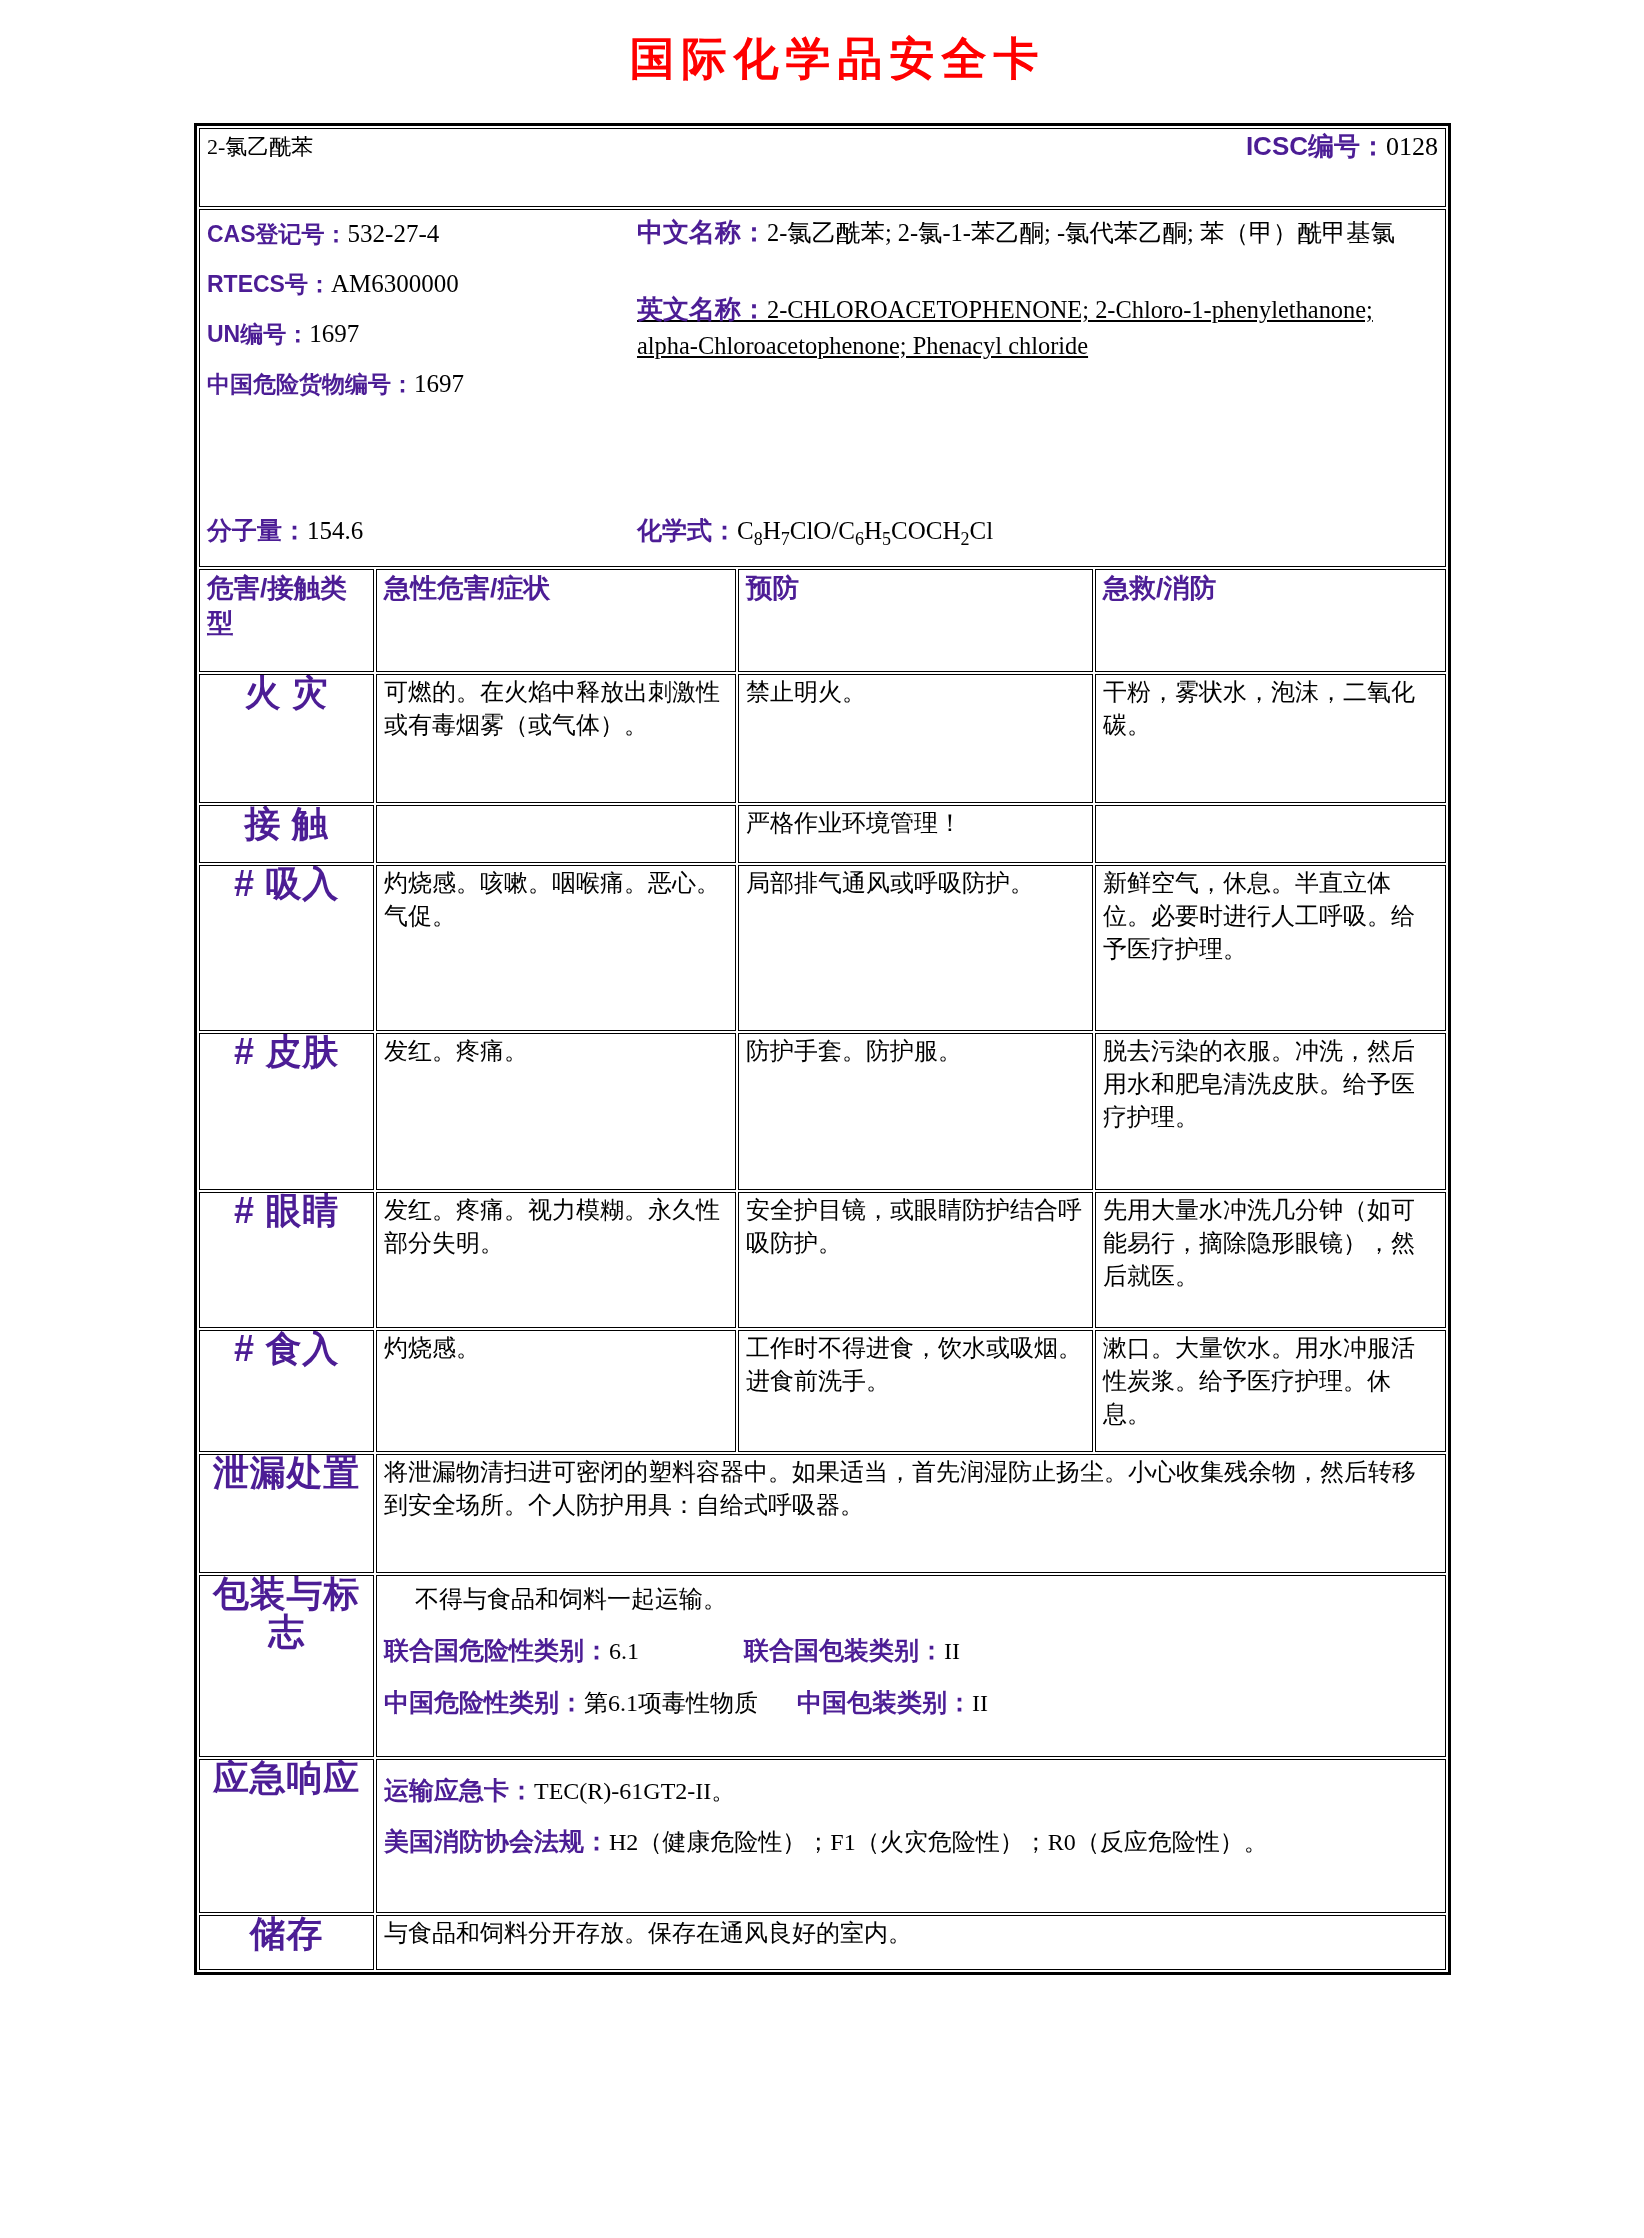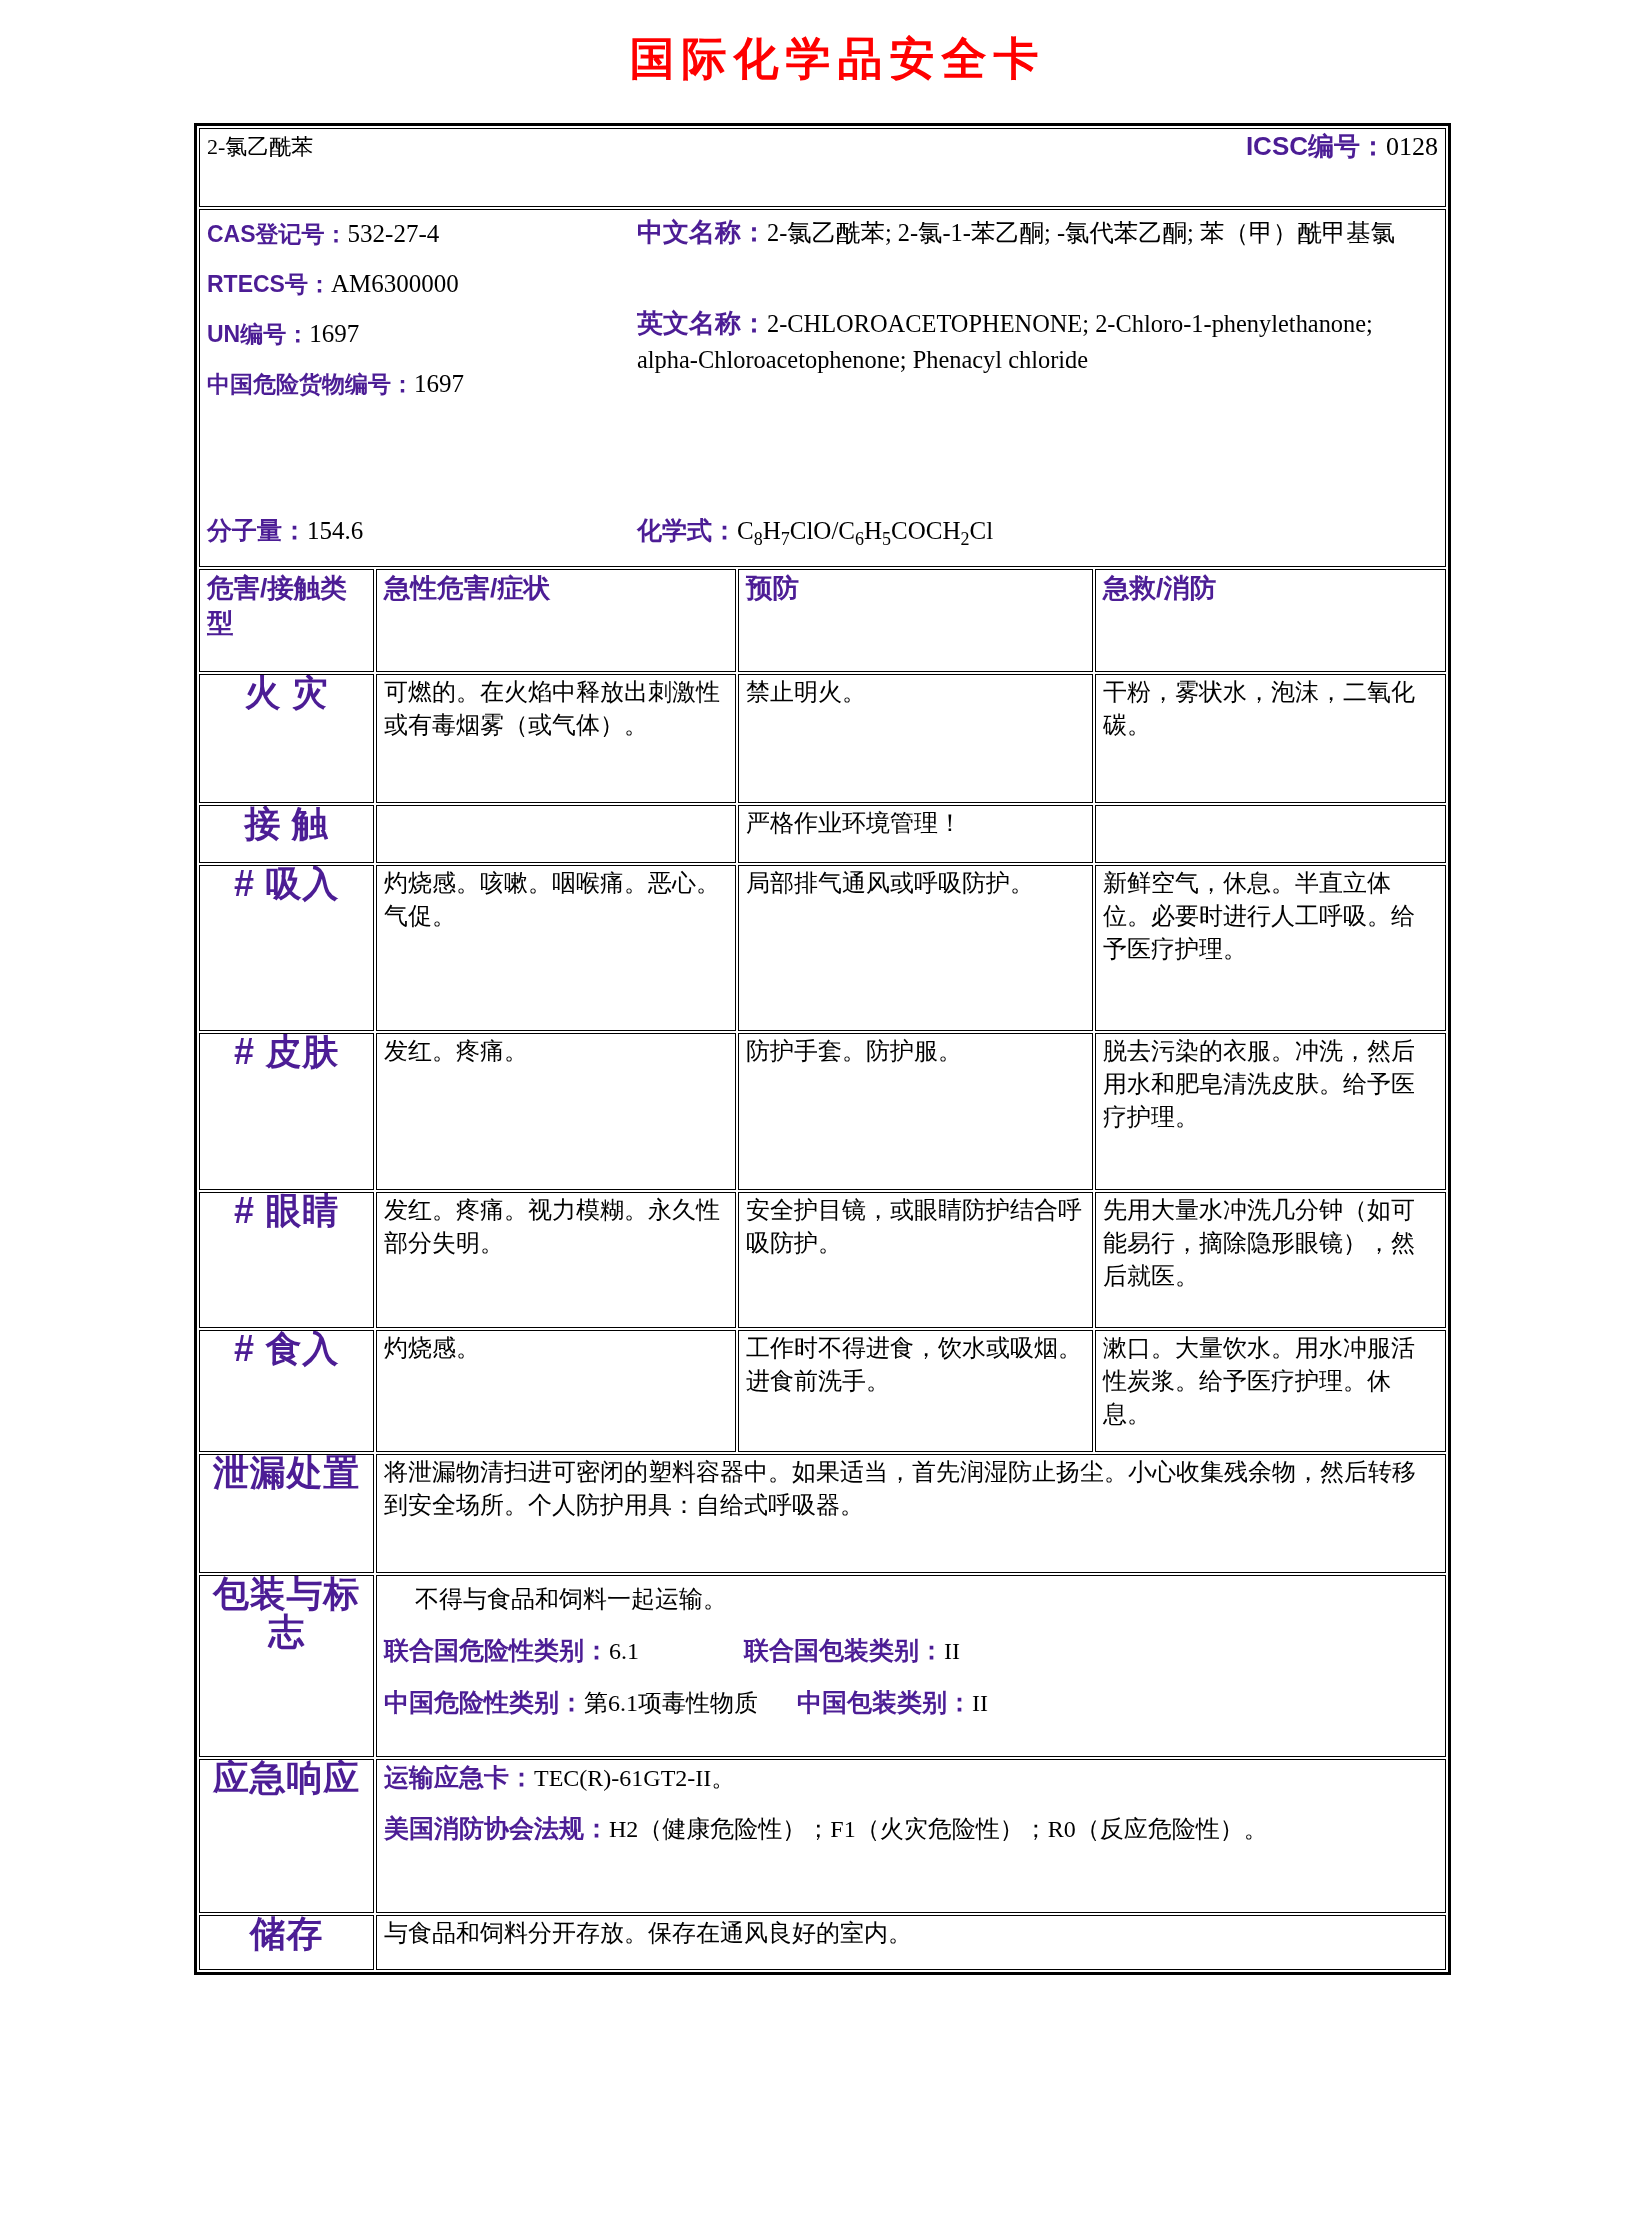--- a/index.html
+++ b/index.html
@@ -59,21 +59,21 @@
   
   td.info-cell{height:349px;padding:9.8px 7px 7px 9.8px;}
   .info-grid{display:grid;grid-template-columns:430px 1fr;grid-template-rows:1fr auto;height:100%;}
   .info-ids{grid-column:1;grid-row:1;}
   .info-ids .line{margin:6.3px 0 18px 0;font-size:25px;line-height:31px;}
   .info-ids .blue{font-size:23px;text-align:right;}
   .info-names{grid-column:2;grid-row:1;padding-right:4.2px;}
   .name-block{font-size:24.4px;line-height:36px;}
   .name-block .blue{font-size:26px;}
   .name-zh{margin-top:2.8px;}
-  .name-en{margin-top:54px;}
+  .name-en{margin-top:40px;text-decoration:underline;}
   .info-bottom-left{grid-column:1;grid-row:2;font-size:25px;padding-bottom:4.2px;}
   .info-bottom-right{grid-column:2;grid-row:2;font-size:25px;padding-bottom:4.2px;}
   sub{font-size:0.72em;}
 
   
   td.th-cell{
     height:94px;vertical-align:middle;text-align:left;
     font-size:26.5px;
     margin-top:11px;
   }
@@ -96,21 +96,21 @@
   tr.r-spill td{height:110px;}
   tr.r-pack  td{height:173px;}
   tr.r-emer  td{height:145px;}
   tr.r-stor  td{height:46px;}
 
   .note-indent{text-indent:31px;margin-top:5.6px;}
   .pair-line{margin-top:18px;white-space:nowrap;}
   .pair-line .blue{font-size:25px;}
   .gap-wide{display:inline-block;width:105px;}
   .gap-narrow{display:inline-block;width:39px;}
-  .emer-line{margin-top:0;}
+  .emer-line{margin-top:13px;}
   .emer-line + .emer-line{margin-top:17px;}
   .emer-line .blue{font-size:25px;}
 </style>
 </head>
 <body>
 
 <div class="page-title">国际化学品安全卡</div>
 
 <table class="card">
   <colgroup>

